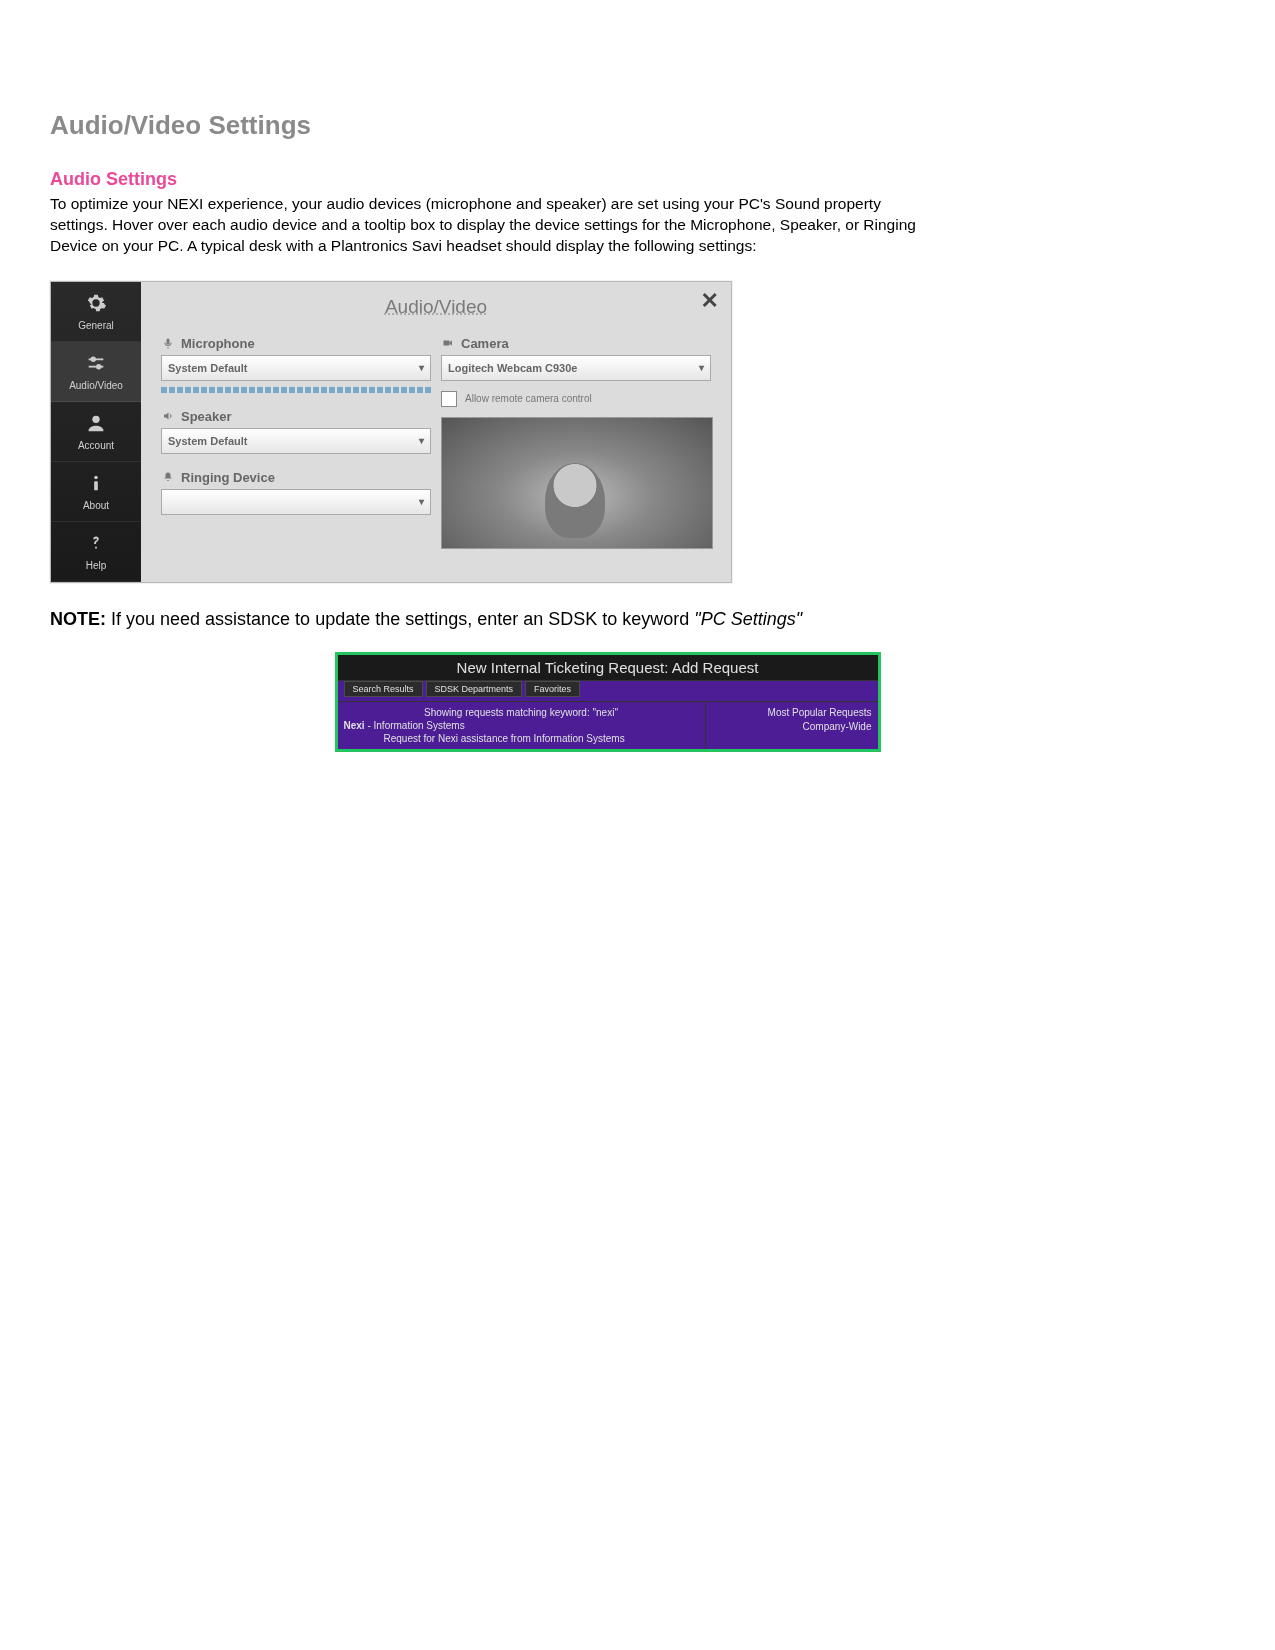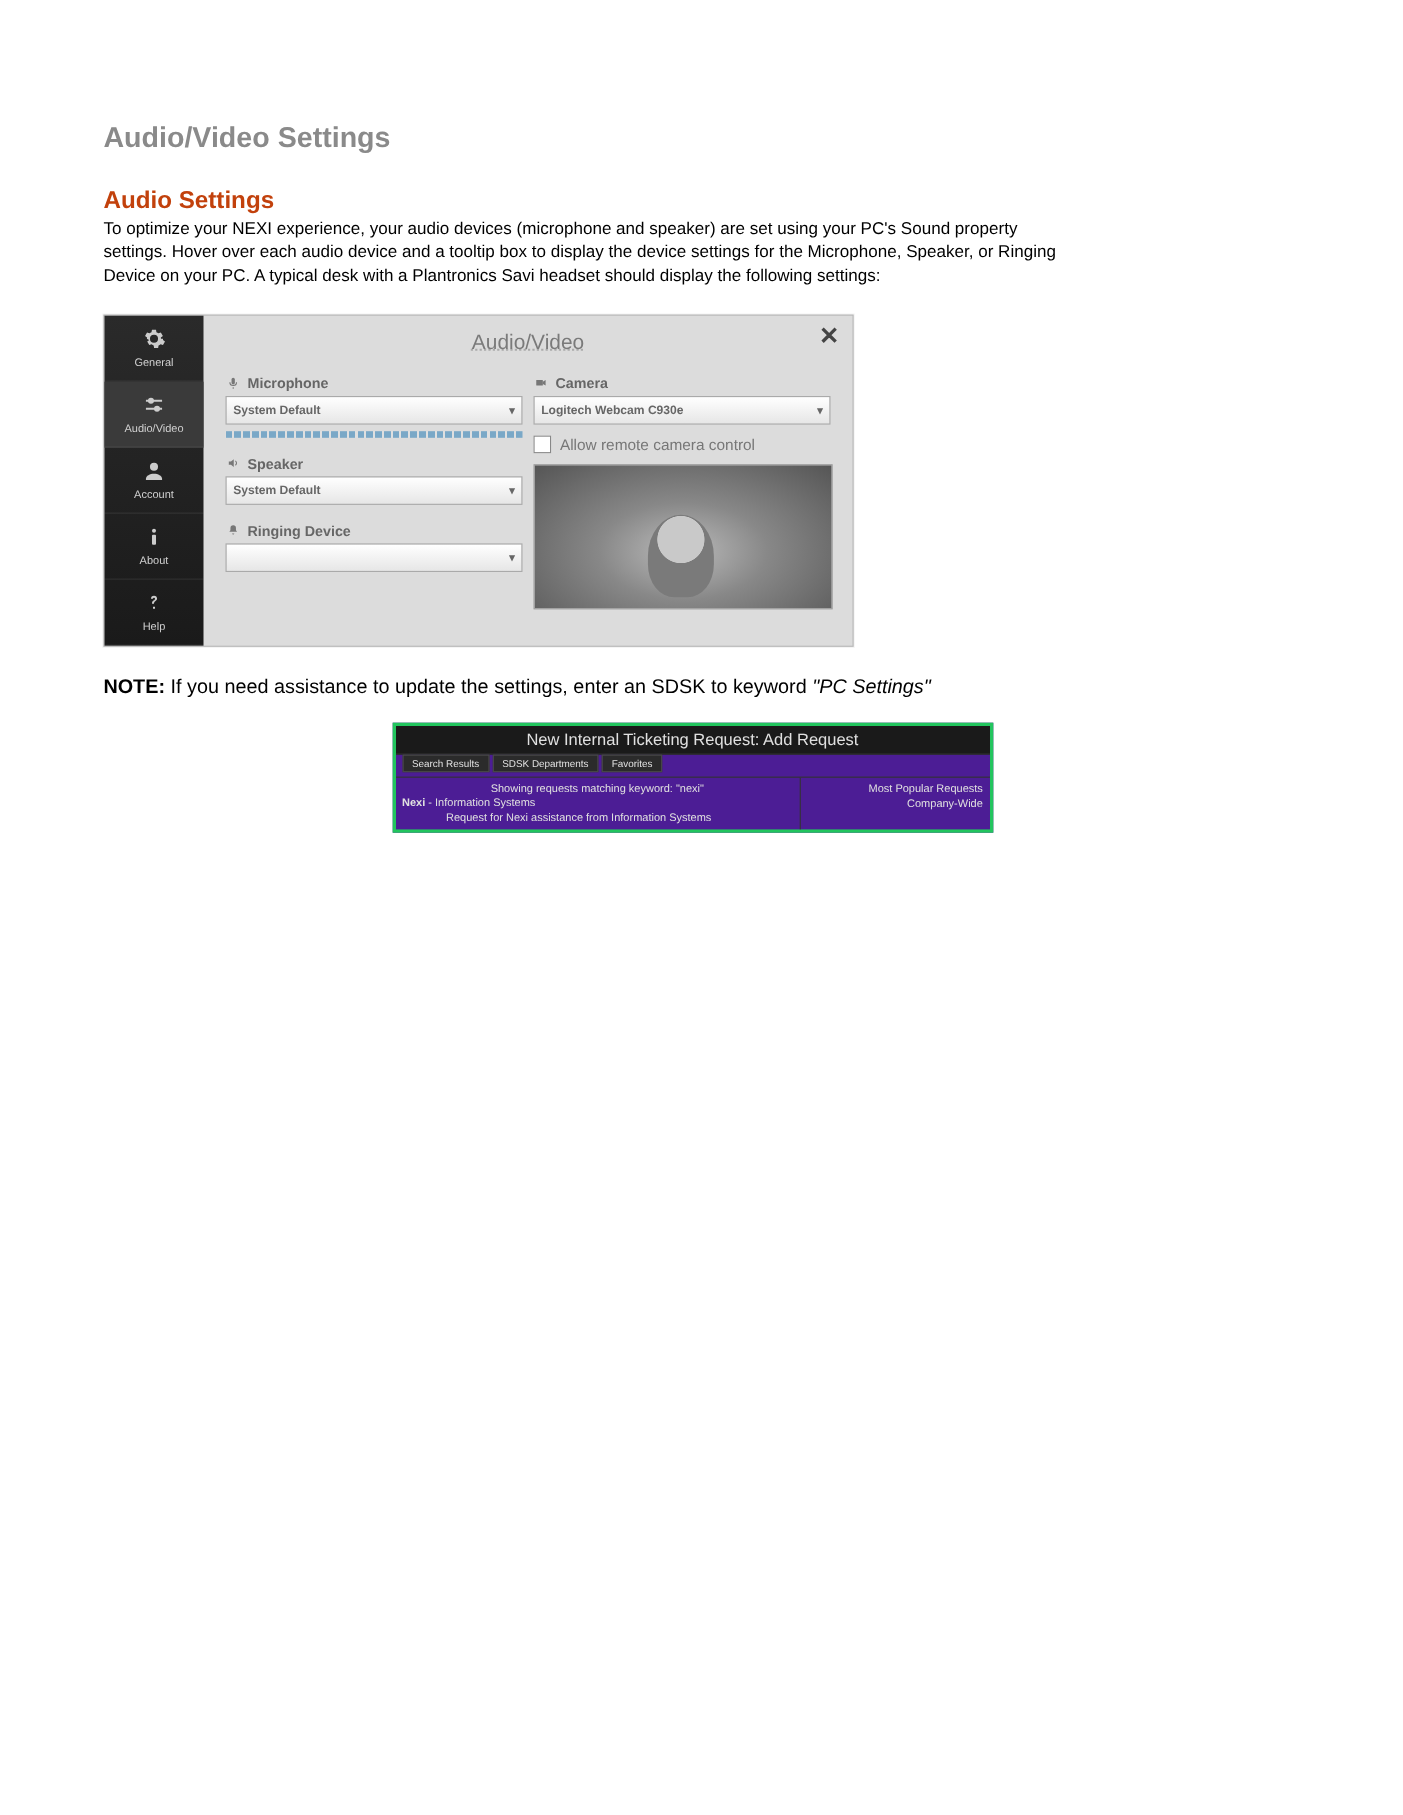--- a/index.html
+++ b/index.html
@@ -7,32 +7,32 @@
     padding: 0;
     background: #fff;
     font-family: Arial, Helvetica, sans-serif;
     font-size: 15px;
     color: #000;
     width: 1275px;
     height: 1650px;
     position: relative;
   }
   .page {
-    padding: 110px 110px 0 94px;
+    padding: 110px 110px 0 50px;
   }
   .main-heading {
     font-size: 26px;
     font-weight: bold;
     color: #8a8a8a;
     margin: 0 0 28px 0;
   }
   .sub-heading {
-    font-size: 22px;
+    font-size: 18px;
     font-weight: bold;
-    color: #c2410c;
+    color: #ec4899;
     margin: 0 0 4px 0;
   }
   .body-text {
     font-size: 15.5px;
     line-height: 1.35;
     margin: 0 0 20px 0;
     max-width: 870px;
   }
 
   
@@ -108,21 +108,21 @@
     cursor: pointer;
     font-weight: bold;
   }
   .chevron-down { font-size:10px; color:#666; }
   .meter {
     height:6px;
     background: repeating-linear-gradient(90deg,#7aa8c7 0 6px,#e0e0e0 6px 8px);
     margin-bottom: 16px;
   }
   .checkbox-row {
-    display:flex; align-items:center; gap:8px; font-size:14px; color:#777;
+    display:flex; align-items:center; gap:8px; font-size:10px; color:#777;
     margin: 10px 0;
   }
   .checkbox {
     width:14px;height:14px;border:1px solid #888;background:#fff;
     cursor:pointer;
   }
   .camera-preview {
     width:100%;
     height:130px;
     background: radial-gradient(ellipse at 50% 60%, #bbb 0%, #888 40%, #555 100%);

